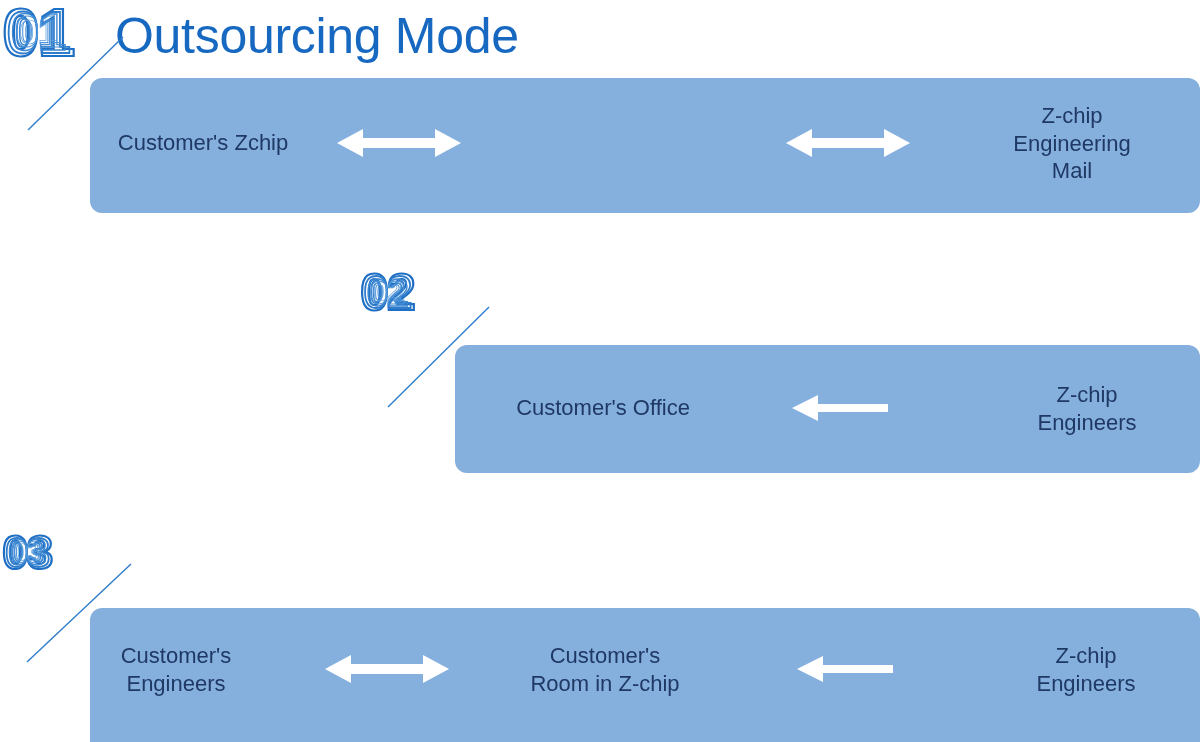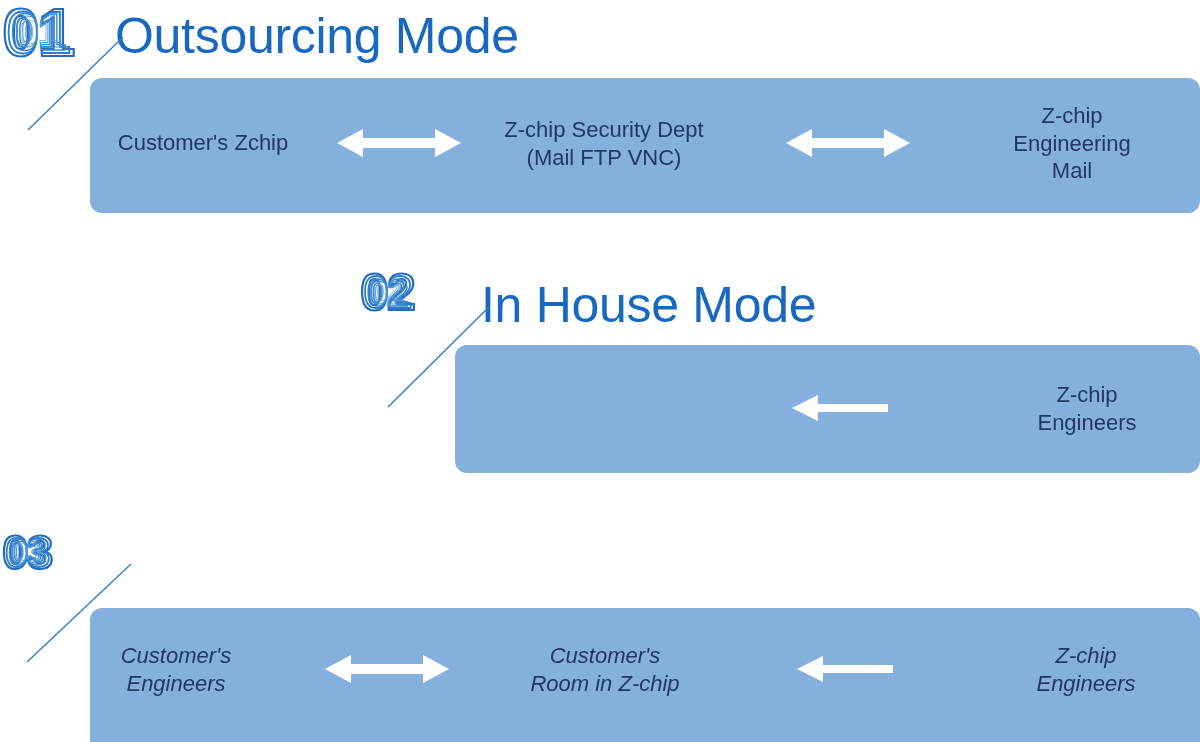--- a/index.html
+++ b/index.html
@@ -109,50 +109,48 @@
   <div class="bar" style="left:90px; top:78px; width:1110px; height:135px;">
 
     <div class="cell" style="left:113px; top:65px;">Customer's Zchip</div>
 
     <div class="arrow" style="left:309px; top:65px; width:124px; height:30px;">
       <svg width="124" height="30" viewBox="0 0 124 30">
         <path d="M0,15 L26,1 L26,10 L98,10 L98,1 L124,15 L98,29 L98,20 L26,20 L26,29 Z" fill="#FFFFFF"></path>
       </svg>
     </div>
 
-    <div class="cell" style="left:514px; top:65px;">Z-chip Security Dept
-(Mail FTP VNC)</div>
 
     <div class="arrow" style="left:758px; top:65px; width:124px; height:30px;">
       <svg width="124" height="30" viewBox="0 0 124 30">
         <path d="M0,15 L26,1 L26,10 L98,10 L98,1 L124,15 L98,29 L98,20 L26,20 L26,29 Z" fill="#FFFFFF"></path>
       </svg>
     </div>
 
     <div class="cell" style="left:982px; top:65px;">Z-chip Engineering
 Mail</div>
   </div>
 
   <div class="numeral" style="left:360px; top:266px; font-size:52px; width:102px; height:70px;">
 
     <span class="ring r1">02</span>
     <span class="ring r2">02</span>
     <span class="ring r3">02</span>
     <span class="ring r4">02</span>
     <span class="ring r5">02</span>
   </div>
 
-  <div class="sec-title" style="left:481px; top:280px;">In House Mode</div>
 
   <svg class="diag" style="left:0; top:0; width:1200px; height:742px;">
     <line x1="388" y1="407" x2="489" y2="307" stroke="#2E7CCB" stroke-width="1.4"></line>
   </svg>
 
   <div class="bar" style="left:455px; top:345px; width:745px; height:128px;">
 
+    <div class="cell" style="left:148px; top:63px;">Customer's Office</div>
 
     <div class="arrow" style="left:385px; top:63px; width:96px; height:26px;">
       <svg width="96" height="26" viewBox="0 0 96 26">
         <path d="M0,13 L26,0 L26,9 L96,9 L96,17 L26,17 L26,26 Z" fill="#FFFFFF"></path>
       </svg>
     </div>
 
     <div class="cell" style="left:632px; top:63px;">Z-chip Engineers</div>
   </div>
 
@@ -163,21 +161,21 @@
     <span class="ring r3">03</span>
     <span class="ring r4">03</span>
     <span class="ring r5">03</span>
   </div>
 
 
   <svg class="diag" style="left:0; top:0; width:1200px; height:742px;">
     <line x1="27" y1="662" x2="131" y2="564" stroke="#2E7CCB" stroke-width="1.4"></line>
   </svg>
 
-  <div class="bar flat-bottom" style="left:90px; top:608px; width:1110px; height:134px;font-style:italic;">
+  <div class="bar flat-bottom" style="left:90px; top:608px; width:1110px; height:134px;">
 
     <div class="cell" style="left:86px; top:61px;">Customer's
 Engineers</div>
 
     <div class="arrow" style="left:297px; top:61px; width:124px; height:30px;">
       <svg width="124" height="30" viewBox="0 0 124 30">
         <path d="M0,15 L26,1 L26,10 L98,10 L98,1 L124,15 L98,29 L98,20 L26,20 L26,29 Z" fill="#FFFFFF"></path>
       </svg>
     </div>
 

